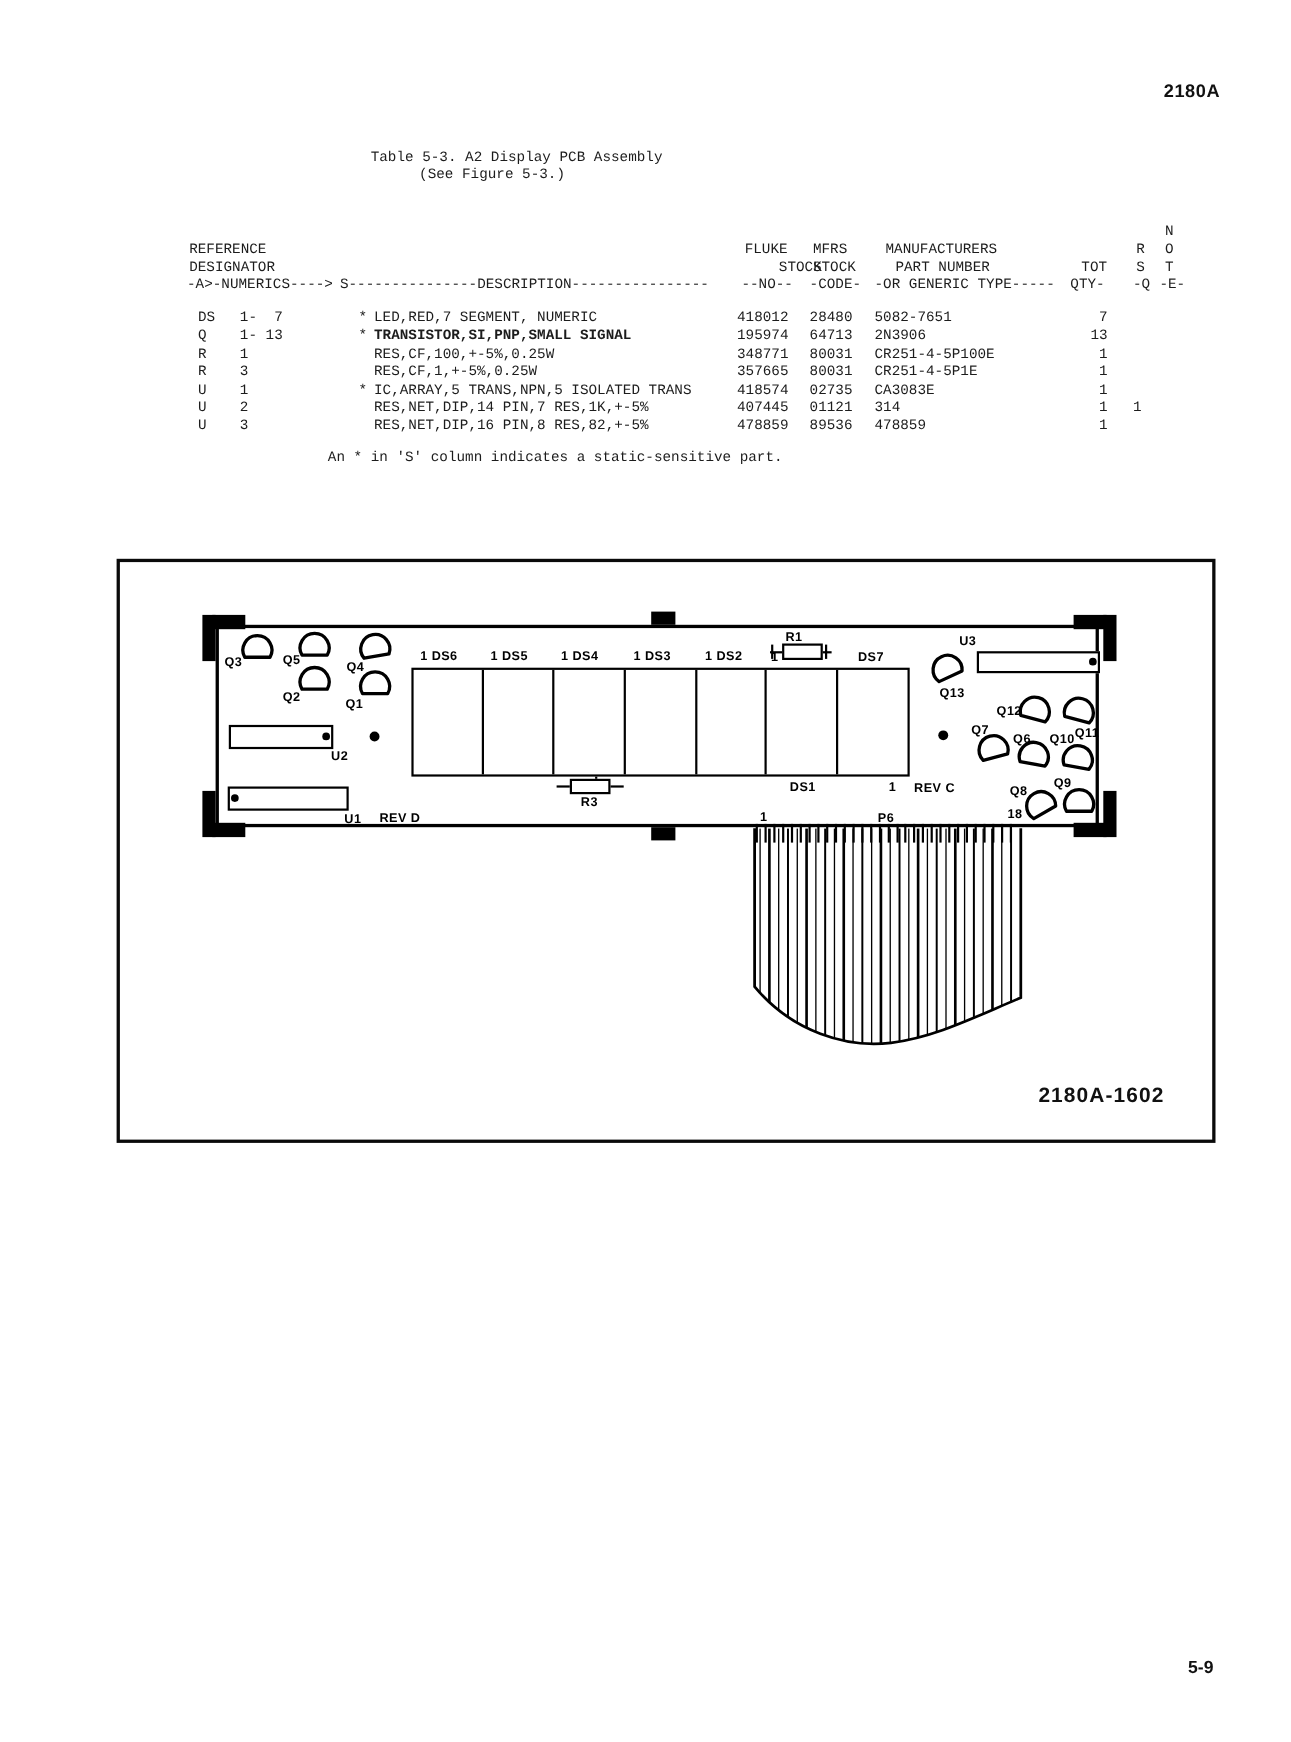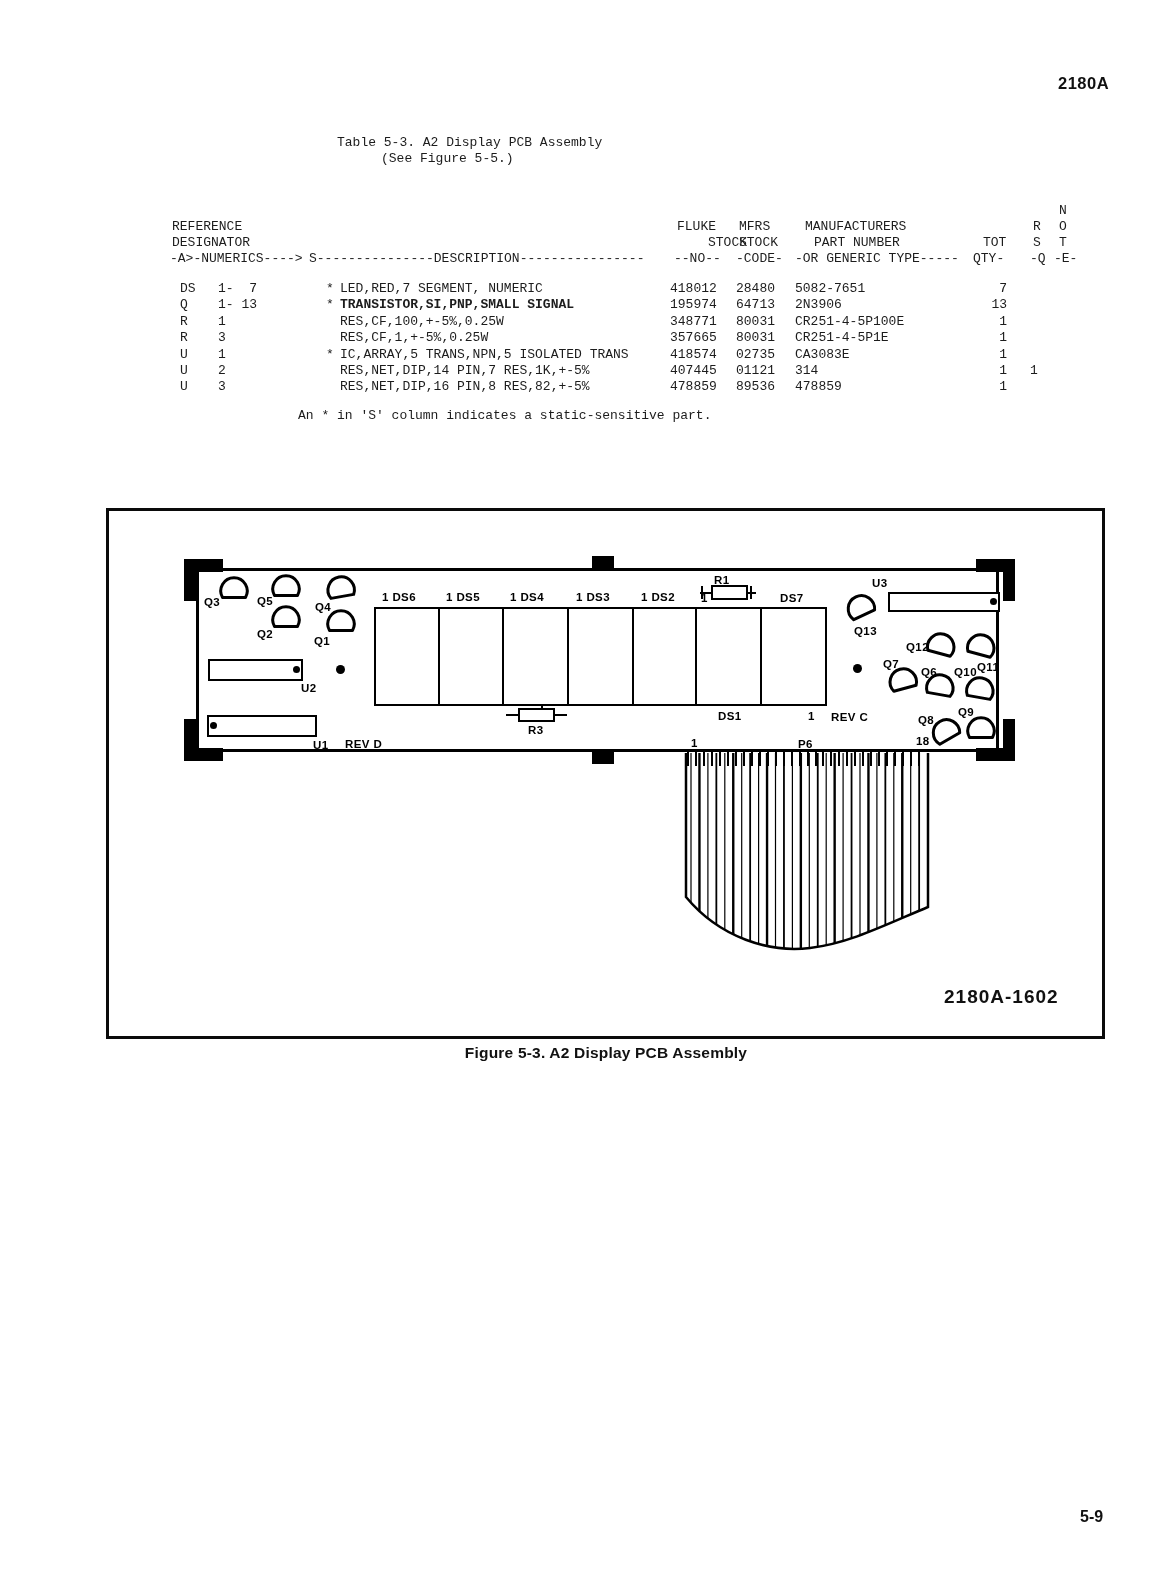--- a/index.html
+++ b/index.html
@@ -25,21 +25,21 @@
   .trans{position:absolute;width:36px;height:34px;}
 </style>
 </head>
 <body>
 
 <div id="page">
 
   <div id="doc-number" class="sans">2180A</div>
 
   <div class="mono" style="left:337px;top:135px;">Table 5-3. A2 Display PCB Assembly</div>
-  <div class="mono" style="left:381px;top:151px;">(See Figure 5-5.)</div>
+  <div class="mono" style="left:381px;top:151px;">(See Figure 5-3.)</div>
 
   <div id="tbl-header">
       <div class="mono" style="left: 1059px; top: 203px;">N</div>
       <div class="mono" style="left: 172px; top: 219px;">REFERENCE</div>
       <div class="mono" style="left: 677px; top: 219px;">FLUKE</div>
       <div class="mono" style="left: 739px; top: 219px;">MFRS</div>
       <div class="mono" style="left: 805px; top: 219px;">MANUFACTURERS</div>
       <div class="mono" style="left: 1033px; top: 219px;">R</div>
       <div class="mono" style="left: 1059px; top: 219px;">O</div>
       <div class="mono" style="left: 172px; top: 235px;">DESIGNATOR</div>
@@ -308,16 +308,15 @@
       <div class="figlabel" style="left: 528px; top: 724px;">R3</div>
       <div class="figlabel" style="left: 718px; top: 710px;">DS1</div>
       <div class="figlabel" style="left: 808px; top: 710px;">1</div>
       <div class="figlabel" style="left: 831px; top: 711px;">REV C</div>
       <div class="figlabel" style="left: 691px; top: 737px;">1</div>
       <div class="figlabel" style="left: 798px; top: 738px;">P6</div>
       <div class="figlabel" style="left: 916px; top: 735px;">18</div>
     </div>
 
   <div id="drawing-number" class="sans">2180A-1602</div>
-  <div id="figure-caption" class="sans">Figure 5-3. A2 Display PCB Assembly</div>
   <div id="page-number" class="sans">5-9</div>
 
 </div>
 
 </body></html>

